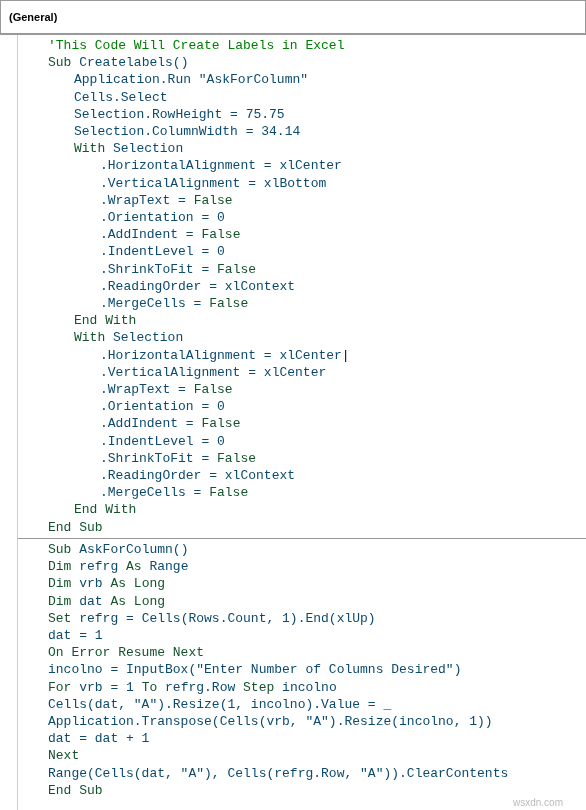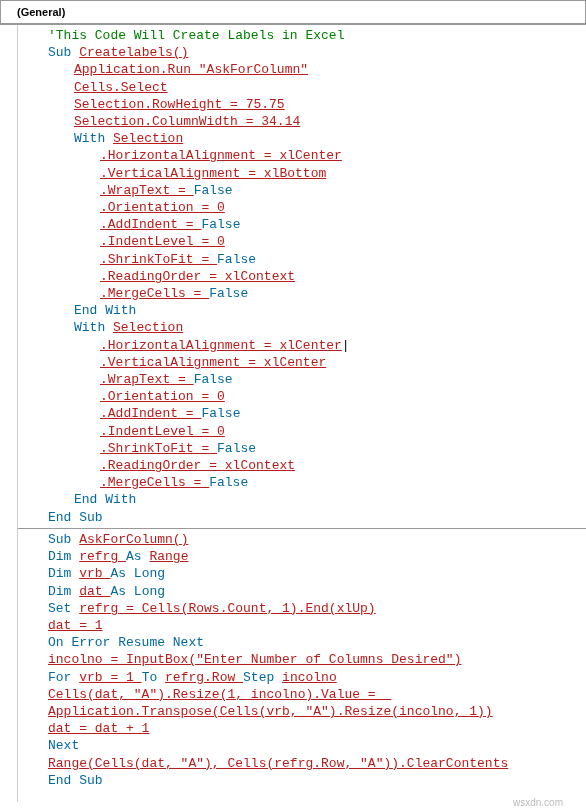--- a/index.html
+++ b/index.html
@@ -7,24 +7,24 @@
       font-family: Consolas, 'Courier New', monospace;
       font-size: 13px;
       background: #fff;
       width: 586px;
       height: 810px;
       overflow: hidden;
       position: relative;
     }
     .dropdown-bar {
       border: 1px solid #999;
-      height: 24px;
+      height: 34px;
       display: flex;
       align-items: center;
-      padding-left: 16px;
+      padding-left: 8px;
       background: #fff;
       font-family: Arial, sans-serif;
       font-size: 11px;
       font-weight: bold;
       cursor: pointer;
     }
     .code-container {
       display: flex;
       height: calc(100% - 18px - 14px);
       border-top: 1px solid #999;
@@ -40,23 +40,23 @@
       background: #fff;
       overflow: hidden;
       white-space: pre;
       line-height: 17.2px;
       padding: 2px 4px;
     }
     .divider {
       border-top: 1px solid #999;
       margin: 2px -4px;
     }
-    .kw { color: #0369a1; }
+    .kw { color: #14532d; }
     .comment { color: #008000; }
-    .txt { color: #b91c1c; text-decoration: underline; }
+    .txt { color: #0c4a6e; }
     .cursor-line::after {
       content: '|';
       color: #000;
       animation: blink 1s step-start infinite;
     }
     @keyframes blink { 50% { opacity: 0; } }
     .watermark {
       position: absolute;
       bottom: 2px;
       right: 23px;

